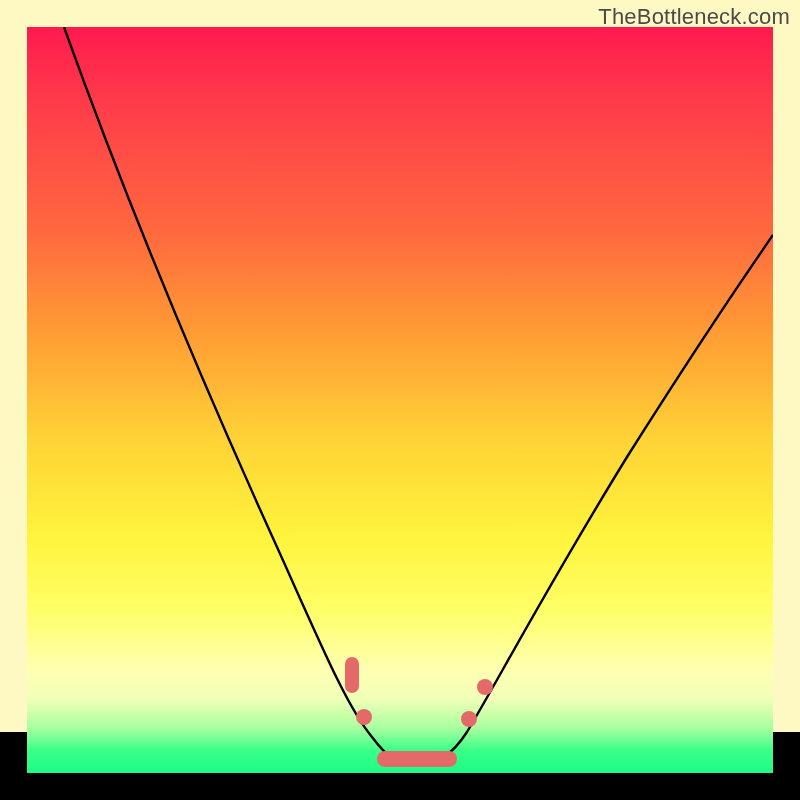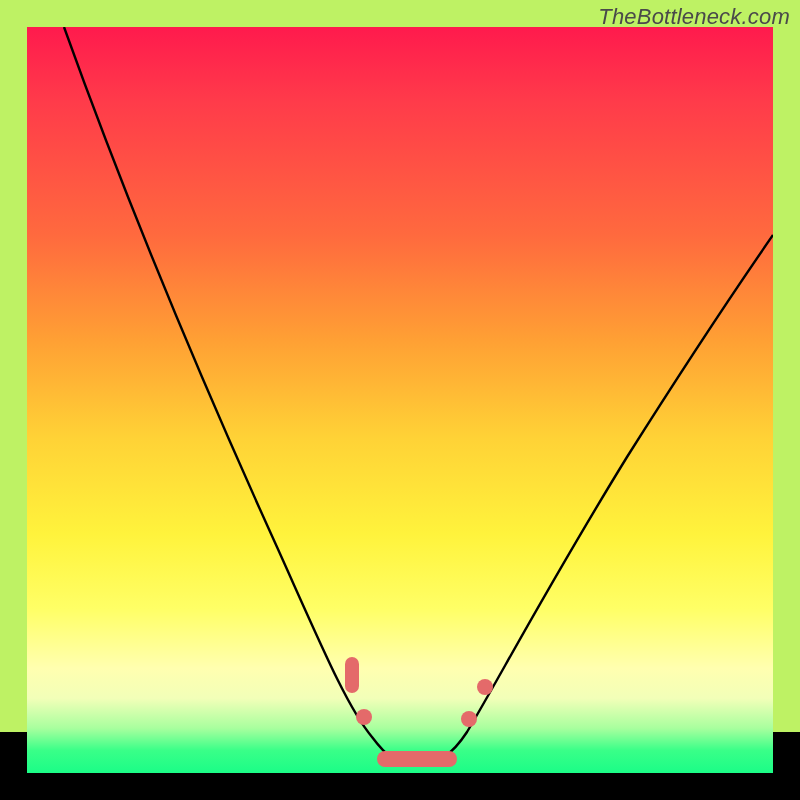--- a/index.html
+++ b/index.html
@@ -8,22 +8,21 @@
     width: 800px;
     height: 800px;
     overflow: hidden;
     background: #000;
     font-family: Arial, Helvetica, sans-serif;
   }
   .frame {
     position: relative;
     width: 800px;
     height: 732px;
-    background: #bef264;
-    font-style: italic;
+    background: #fef9c3;
   }
   .plot-area {
     position: absolute;
     left: 27px;
     top: 27px;
     width: 746px;
     height: 746px;
     
     background: linear-gradient(
       to bottom,

